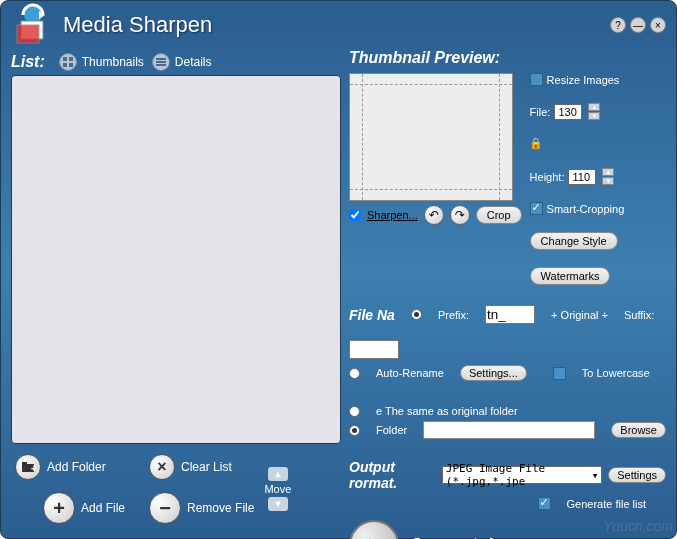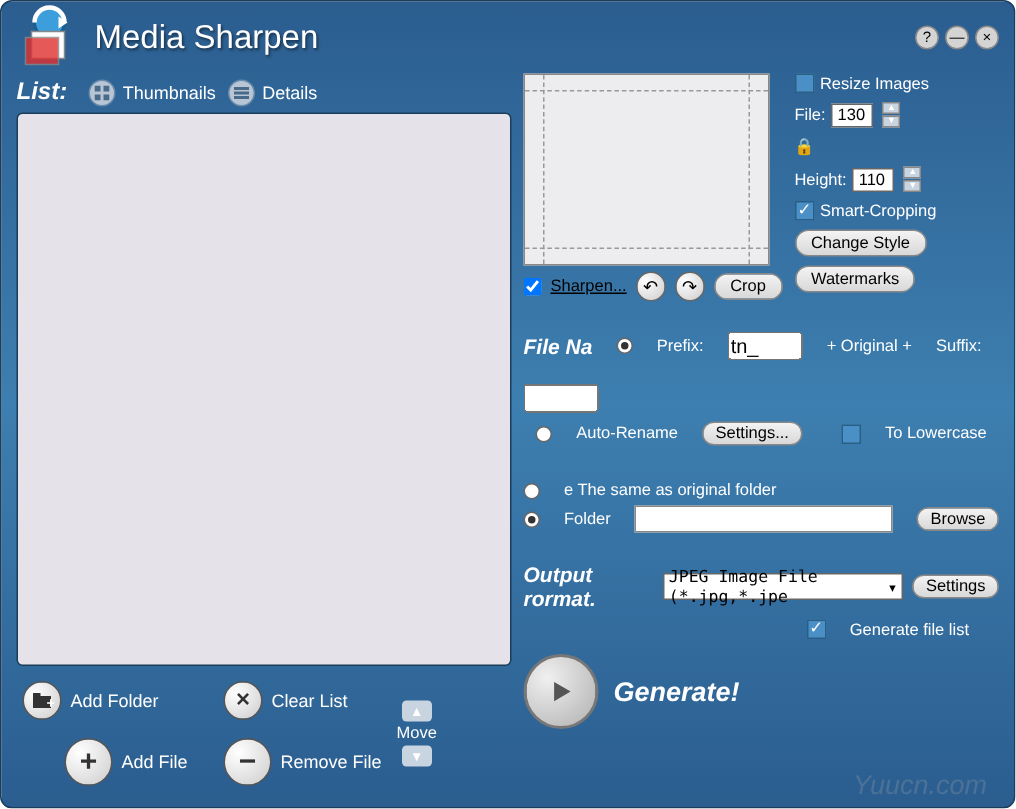--- a/index.html
+++ b/index.html
@@ -31,38 +31,38 @@
 .previewarea { display: flex; gap: 8px; }
 .previewbox { width: 164px; height: 128px; background: #ededf0; border: 1px solid #888; position: relative; }
 .previewbox::before, .previewbox::after { content: ''; position: absolute; background: repeating-linear-gradient(90deg, #999 0, #999 2px, transparent 2px, transparent 4px); }
 .previewbox .dashv { position: absolute; width: 1px; top: 0; bottom: 0; border-left: 1px dashed #999; }
 .previewbox .dashh { position: absolute; height: 1px; left: 0; right: 0; border-top: 1px dashed #999; }
 .previewctrl { display: flex; align-items: center; gap: 6px; margin-top: 4px; }
 .chk { width: 12px; height: 12px; }
 .sharpen { color: #000; text-decoration: underline; font-size: 11px; }
 .rotbtn { width: 20px; height: 20px; background: radial-gradient(circle at 30% 30%, #fff, #ccc); border-radius: 50%; border: 1px solid #666; display: flex; align-items: center; justify-content: center; cursor: pointer; font-size: 12px; }
 .pillbtn { background: linear-gradient(180deg, #f3f3f3, #d8d8d8); border: 1px solid #888; border-radius: 10px; padding: 2px 10px; font-size: 11px; cursor: pointer; display: inline-block; color: #000; }
-.rightcol { flex: 1; display: flex; flex-direction: column; gap: 6px; align-items: flex-start; }
+.rightcol { flex: 1; display: flex; flex-direction: column; gap: 17px; align-items: flex-start; }
 .optrow { display: flex; align-items: center; gap: 4px; color: #fff; font-size: 11px; }
 .numbox { width: 28px; background: #fff; border: 1px solid #666; padding: 1px 3px; font-size: 11px; }
 .spinner { display: flex; flex-direction: column; gap: 1px; margin-left: 2px; }
 .spbtn { width: 12px; height: 8px; background: #c8d4e0; border: 1px solid #888; font-size: 6px; display: flex; align-items: center; justify-content: center; cursor: pointer; }
 .lockicon { width: 12px; height: 14px; color: #a8c0d8; }
 .filerow { display: flex; align-items: center; gap: 16px; color: #fff; font-size: 11px; flex-wrap: wrap; }
 .radio { width: 11px; height: 11px; border-radius: 50%; background: #fff; border: 1px solid #666; display: inline-block; position: relative; }
 .radio.checked::after { content: ''; position: absolute; width: 5px; height: 5px; background: #333; border-radius: 50%; top: 2px; left: 2px; }
 .tinybtn { background: linear-gradient(180deg, #f3f3f3, #d8d8d8); border: 1px solid #888; border-radius: 10px; padding: 1px 8px; font-size: 11px; cursor: pointer; color: #000; }
 .folderbox { flex: 1; background: #fff; border: 1px solid #888; height: 18px; }
 .formatrow { display: flex; align-items: center; gap: 6px; }
 .selectbox { background: #fff; border: 1px solid #666; padding: 1px 3px; font-size: 11px; font-family: monospace; width: 180px; height: 18px; display: flex; align-items: center; justify-content: space-between; }
 .genrow { display: flex; align-items: center; gap: 10px; margin-top: 4px; }
 .genbtn { width: 50px; height: 50px; background: radial-gradient(circle at 30% 30%, #f0f0f0, #b0b0b0); border-radius: 50%; border: 2px solid #777; display: flex; align-items: center; justify-content: center; cursor: pointer; }
 .genbtn svg { width: 22px; height: 22px; }
 .genlabel { color: #fff; font-size: 18px; font-weight: bold; font-style: italic; }
-.watermark { position: absolute; bottom: 4px; right: 18px; color: #5a7a9a; font-size: 18px; font-style: italic; opacity: 0.7; }
+.watermark { position: absolute; bottom: 4px; right: 3px; color: #5a7a9a; font-size: 14px; font-style: italic; opacity: 0.7; }
 .chkbox { width: 13px; height: 13px; background: #4a8fc5; border: 1px solid #2a5f85; display: inline-block; position: relative; }
 .chkbox.checked::after { content: '✓'; position: absolute; top: -2px; left: 1px; color: #fff; font-size: 11px; }
 </style>
 </head>
 <body>
 
 <div class="window">
   <div class="titlebar">
     <div class="logo">
       <svg viewBox="0 0 44 44">
@@ -141,20 +141,21 @@
           </div>
           <span>Move</span>
           <div class="arrows">
             <div class="arr">▼</div>
           </div>
         </div>
       </div>
     </div>
 
     <div class="right">
+      <div class="section-title">Thumbnail Preview:</div>
       <div class="previewarea">
         <div>
           <div class="previewbox">
             <div class="dashv" style="left:12px"></div>
               <div class="dashv" style="right:12px"></div>
             <div class="dashh" style="top:10px"></div>
               <div class="dashh" style="bottom:10px"></div>
           </div>
           <div class="previewctrl">
             <input type="checkbox" class="chk" checked="" style="">
@@ -200,21 +201,21 @@
       <div style="margin-top:14px;">
         <div class="filerow">
           <span class="section-title" style="font-size:14px">File Na</span>
           <span class="radio checked"></span>
           <span>Prefix:</span>
           <input type="text" style="width: 50px;" value="tn_">
           <span>+ Original +</span>
           <span>Suffix:</span>
           <input type="text" style="width: 50px;" value="">
         </div>
-        <div class="filerow" style="margin-top:6px;justify-content:center;">
+        <div class="filerow" style="margin-top:6px;">
           <span class="radio"></span>
           <span>Auto-Rename</span>
           <span class="tinybtn">Settings...</span>
           <span style="margin-left:10px" class="chkbox"></span>
           <span>To Lowercase</span>
         </div>
       </div>
 
       <div style="margin-top:18px;">
         <div class="filerow">

